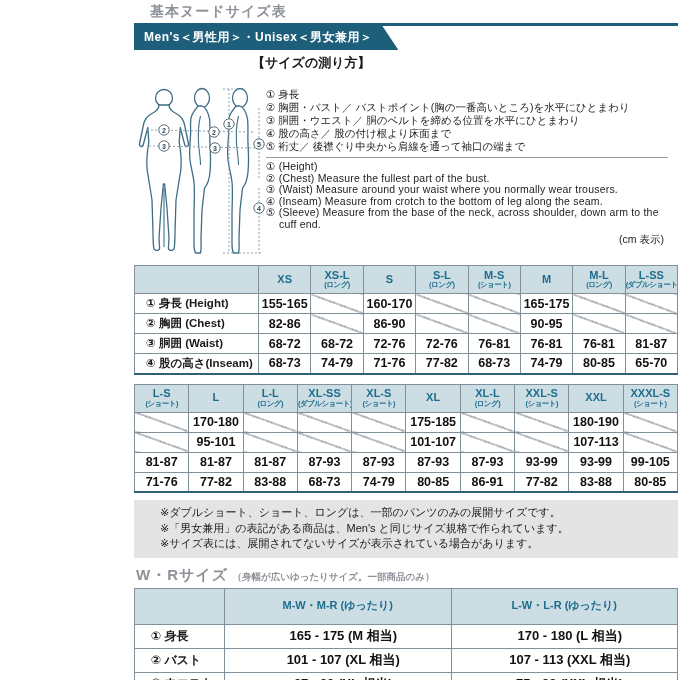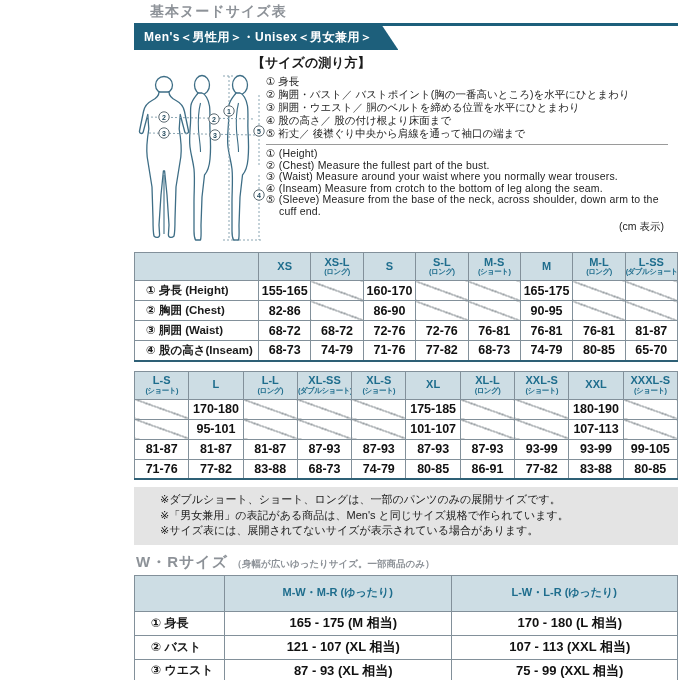--- a/index.html
+++ b/index.html
@@ -13,21 +13,21 @@
   .page-title { color:#8d9298; font-weight:bold; font-size:14px; padding:3px 0 2px 16px; letter-spacing:1px; }
 
   .banner-bar { border-top:3px solid #1d5f7b; line-height:0; }
   .banner {
     display:inline-block; line-height:normal; background:#1d5f7b; color:#fff;
     font-weight:bold; font-size:12px; letter-spacing:0.5px;
     padding:3px 26px 4px 10px;
     clip-path:polygon(0 0, calc(100% - 16px) 0, 100% 100%, 0 100%);
   }
 
-  .measure-heading { font-size:13px; font-weight:bold; color:#1a1a1a; margin:4px 0 1px 118px; }
+  .measure-heading { font-size:13px; font-weight:bold; color:#1a1a1a; margin:4px 0 14px 118px; }
 
   .measure-row { display:flex; align-items:flex-start; }
   .diagram { width:132px; flex:none; }
   .instructions { flex:1; padding-top:2px; min-width:0; }
   .inst-jp .inst-line { font-size:10.5px; line-height:13px; padding-left:13px; text-indent:-13px; }
   .inst-divider { border:none; border-top:1px solid #9a9a9a; margin:4px 10px 3px 0; }
   .inst-en .inst-line { font-size:10.5px; line-height:11.5px; padding-left:13px; text-indent:-13px; letter-spacing:0.2px; }
   .cm-note { text-align:right; font-size:10.5px; padding:3px 14px 0 0; color:#222; }
 
   table.size-table {
@@ -323,21 +323,21 @@
         </tr>
       </thead>
       <tbody>
         <tr>
           <td class="rowlabel">① 身長</td>
           <td>165 - 175 (M 相当)</td>
           <td>170 - 180 (L 相当)</td>
         </tr>
         <tr>
           <td class="rowlabel">② バスト</td>
-          <td>121 - 107 (XL 相当)</td>
+          <td>101 - 107 (XL 相当)</td>
           <td>107 - 113 (XXL 相当)</td>
         </tr>
         <tr>
           <td class="rowlabel">③ ウエスト</td>
           <td>87 - 93 (XL 相当)</td>
           <td>75 - 99 (XXL 相当)</td>
         </tr>
       </tbody>
     </table>
 

